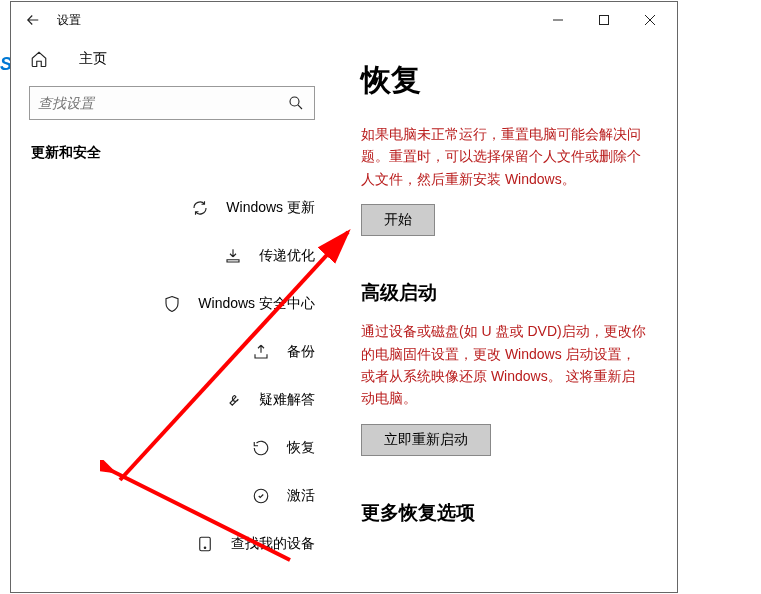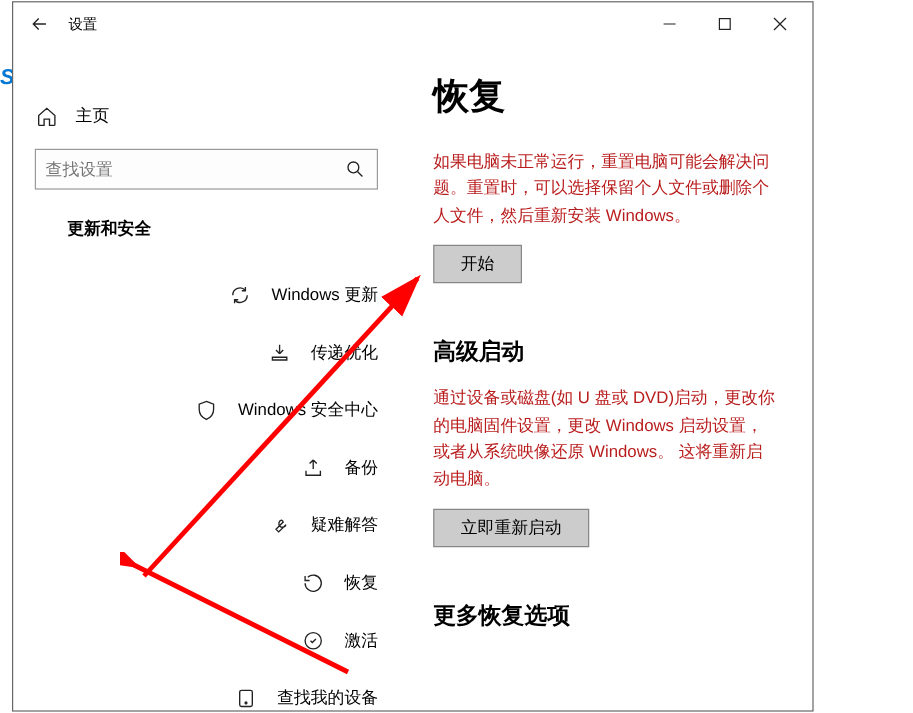--- a/index.html
+++ b/index.html
@@ -5,27 +5,27 @@
     * { margin: 0; padding: 0; box-sizing: border-box; font-family: "Microsoft YaHei", "Segoe UI", sans-serif; }
     body { background: #fff; width: 761px; height: 594px; overflow: hidden; position: relative; }
     .window { position: absolute; left: 10px; top: 1px; width: 668px; height: 592px; border: 1px solid #666; background: #fff; display: flex; flex-direction: column; }
     .titlebar { display: flex; align-items: center; height: 36px; padding: 0 4px; }
     .back-btn { width: 36px; height: 36px; display: flex; align-items: center; justify-content: center; cursor: pointer; }
     .title { font-size: 12px; margin-left: 6px; }
     .win-controls { margin-left: auto; display: flex; }
     .wc { width: 46px; height: 32px; display: flex; align-items: center; justify-content: center; cursor: pointer; font-size: 14px; }
     .content { display: flex; flex: 1; overflow: hidden; }
     .sidebar { width: 322px; padding: 12px 18px 0 18px; border-right: none; }
-    .home-row { display: flex; align-items: center; gap: 14px; margin-bottom: 18px; cursor: pointer; margin-top: 38px; }
+    .home-row { display: flex; align-items: center; gap: 30px; margin-bottom: 18px; cursor: pointer; }
     .home-row .icon { width: 20px; display: flex; justify-content: center; }
     .home-row span.lbl { font-size: 14px; }
     .search-box { display: flex; align-items: center; border: 1px solid #999; background: #fdfdfd; height: 34px; padding: 0 8px; margin-bottom: 24px; }
-    .search-box input { flex: 1; border: none; outline: none; font-size: 14px; background: transparent; }
+    .search-box input { flex: 1; border: none; outline: none; font-size: 14px; background: transparent; font-style: italic; }
     .search-box .si { width: 20px; display: flex; justify-content: center; }
-    .section-header { font-size: 14px; font-weight: 600; margin-bottom: 22px; padding-left: 2px; margin-left: 25px; }
+    .section-header { font-size: 14px; font-weight: 600; margin-bottom: 22px; padding-left: 2px; }
     .nav-list { display: flex; flex-direction: column; gap: 0; align-items: flex-end; }
     .nav-item { display: flex; align-items: center; gap: 16px; height: 48px; cursor: pointer; padding-left: 2px; }
     .nav-item .icon { width: 20px; display: flex; justify-content: center; color: #222; }
     .nav-item .lbl { font-size: 14px; }
     .main { flex: 1; padding: 22px 28px 0 28px; overflow-y: auto; }
     .main h1 { font-size: 30px; font-weight: 600; margin-bottom: 22px; }
     .main h2 { font-size: 19px; font-weight: 600; margin-bottom: 14px; margin-top: 26px; }
     .main p { font-size: 14px; line-height: 1.6; color: #b91c1c; margin-bottom: 14px; }
     .btn { display: inline-block; background: #ccc; border: 1px solid #888; padding: 6px 22px; font-size: 14px; cursor: pointer; }
     .link { color: #0067c0; font-size: 14px; cursor: pointer; }

